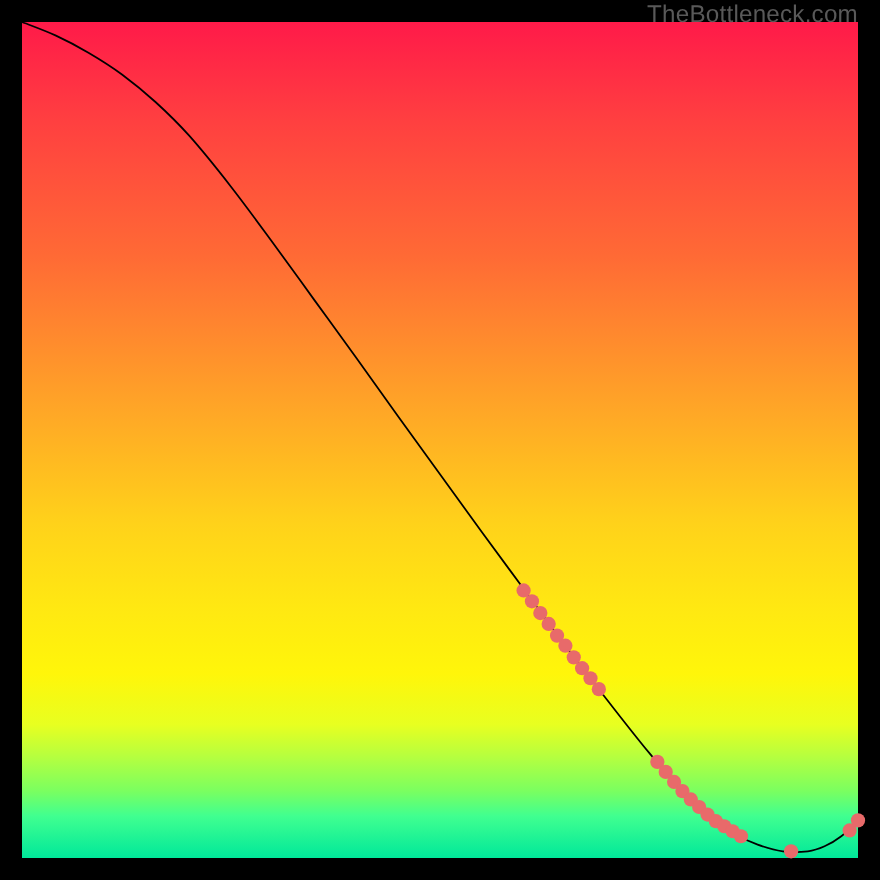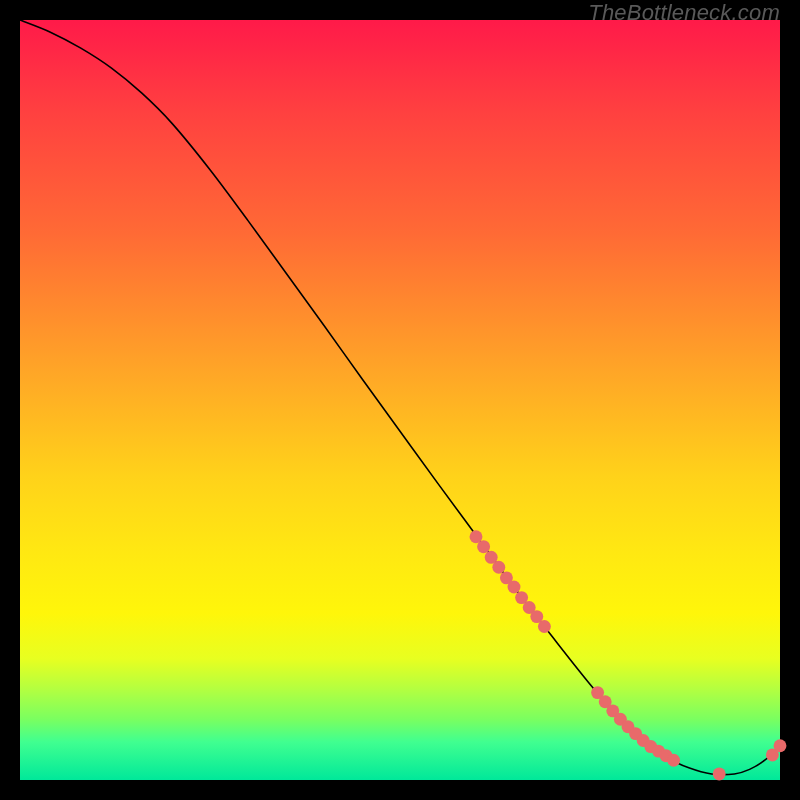--- a/index.html
+++ b/index.html
@@ -8,21 +8,20 @@
     width: 800px;
     height: 800px;
     background: #000;
     font-family: Arial, Helvetica, sans-serif;
     overflow: hidden;
   }
   .stage {
     position: relative;
     width: 800px;
     height: 800px;
-    font-style: italic;
   }
   .plot {
     position: absolute;
     left: 20px;
     top: 20px;
     width: 760px;
     height: 760px;
     background: linear-gradient(to bottom,
       #ff1a49 0%,
       #ff4040 12%,

